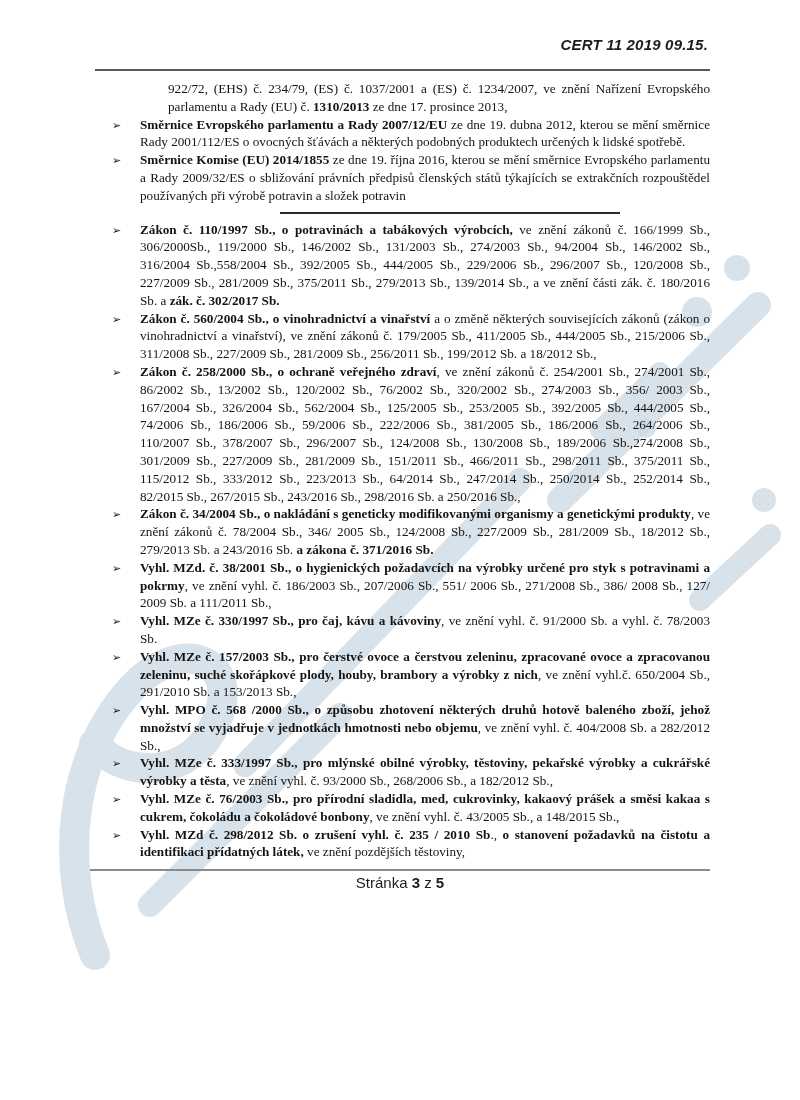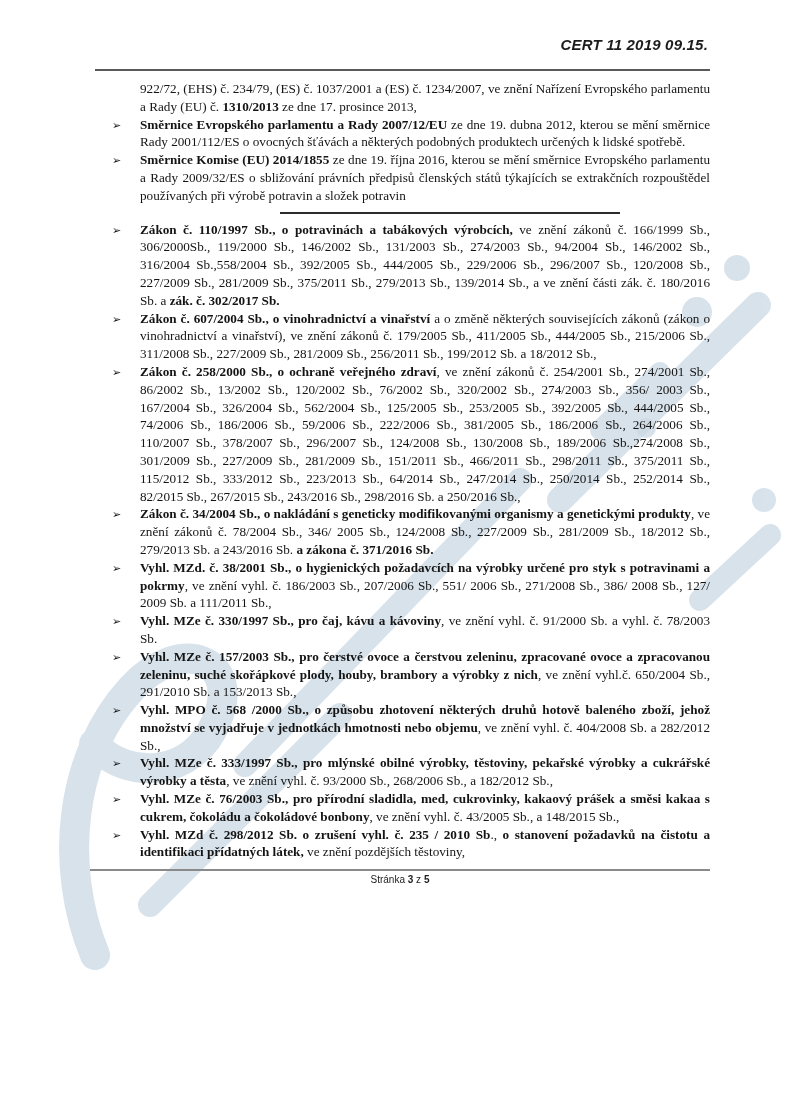--- a/index.html
+++ b/index.html
@@ -15,33 +15,33 @@
     margin:36px 92px 16px 8px;
     text-align:right;
     font-family:"Liberation Sans", sans-serif;
     font-style:italic;font-weight:bold;font-size:15px;color:#1c1c1c;
     letter-spacing:0.2px;
   }
   .rule-top{margin:0 90px 9px 95px;border-top:2px solid #595959;}
   .rule-mid{margin:7px 90px 7px 140px;border-top:2px solid #2b2b2b;}
   .rule-footer{margin:8px 90px 3px 90px;border-top:2px solid #8a8a8a;}
   .content{margin:0 90px 0 140px;font-size:13.2px;line-height:17.8px;}
-  .para{text-align:justify;}
+  .para{text-align:justify;margin-left:28px;}
   .bullet-item{display:flex;margin-left:-28px;}
   .arrow{
     flex:none;width:28px;font-size:11px;line-height:17.8px;
     font-family:"DejaVu Sans", sans-serif;color:#111;
     padding-top:1px;
   }
   .bullet-text{flex:1;text-align:justify;}
   .b{font-weight:bold;}
   .footer{
     text-align:center;
     font-family:"Liberation Sans", sans-serif;
-    font-size:10px;color:#1c1c1c;
+    font-size:15px;color:#1c1c1c;
   }
 </style>
 </head>
 <body>
 
 <div class="page">
 
   <svg class="watermark" width="800" height="1100" viewBox="0 0 800 1100" aria-hidden="true">
     <g stroke="#cbd9e4" fill="none" stroke-linecap="round" opacity="0.75">
       <path d="M 95 955 C 58 865, 70 755, 132 688 C 182 634, 243 660, 216 722 C 194 776, 128 782, 94 744" stroke-width="30"></path>
@@ -81,21 +81,21 @@
 
       <div class="rule-mid"></div>
 
       <div>
           <div class="bullet-item">
             <span class="arrow">➢</span>
             <div class="bullet-text"><span class="b">Zákon č. 110/1997 Sb., o potravinách a tabákových výrobcích,</span><span> ve znění zákonů č. 166/1999 Sb., 306/2000Sb., 119/2000 Sb., 146/2002 Sb., 131/2003 Sb., 274/2003 Sb., 94/2004 Sb., 146/2002 Sb., 316/2004 Sb.,558/2004 Sb., 392/2005 Sb., 444/2005 Sb., 229/2006 Sb., 296/2007 Sb., 120/2008 Sb., 227/2009 Sb., 281/2009 Sb., 375/2011 Sb., 279/2013 Sb., 139/2014 Sb., a ve znění části zák. č. 180/2016 Sb. a </span><span class="b">zák. č. 302/2017 Sb.</span></div>
           </div>
           <div class="bullet-item">
             <span class="arrow">➢</span>
-            <div class="bullet-text"><span class="b">Zákon č. 607/2004 Sb., o vinohradnictví a vinařství</span><span> a o změně některých souvisejících zákonů (zákon o vinohradnictví a vinařství), ve znění zákonů č. 179/2005 Sb., 411/2005 Sb., 444/2005 Sb., 215/2006 Sb., 311/2008 Sb., 227/2009 Sb., 281/2009 Sb., 256/2011 Sb., 199/2012 Sb. a 18/2012 Sb.,</span></div>
+            <div class="bullet-text"><span class="b">Zákon č. 560/2004 Sb., o vinohradnictví a vinařství</span><span> a o změně některých souvisejících zákonů (zákon o vinohradnictví a vinařství), ve znění zákonů č. 179/2005 Sb., 411/2005 Sb., 444/2005 Sb., 215/2006 Sb., 311/2008 Sb., 227/2009 Sb., 281/2009 Sb., 256/2011 Sb., 199/2012 Sb. a 18/2012 Sb.,</span></div>
           </div>
           <div class="bullet-item">
             <span class="arrow">➢</span>
             <div class="bullet-text"><span class="b">Zákon č. 258/2000 Sb., o ochraně veřejného zdraví</span><span>, ve znění zákonů č. 254/2001 Sb., 274/2001 Sb., 86/2002 Sb., 13/2002 Sb., 120/2002 Sb., 76/2002 Sb., 320/2002 Sb., 274/2003 Sb., 356/ 2003 Sb., 167/2004 Sb., 326/2004 Sb., 562/2004 Sb., 125/2005 Sb., 253/2005 Sb., 392/2005 Sb., 444/2005 Sb., 74/2006 Sb., 186/2006 Sb., 59/2006 Sb., 222/2006 Sb., 381/2005 Sb., 186/2006 Sb., 264/2006 Sb., 110/2007 Sb., 378/2007 Sb., 296/2007 Sb., 124/2008 Sb., 130/2008 Sb., 189/2006 Sb.,274/2008 Sb., 301/2009 Sb., 227/2009 Sb., 281/2009 Sb., 151/2011 Sb., 466/2011 Sb., 298/2011 Sb., 375/2011 Sb., 115/2012 Sb., 333/2012 Sb., 223/2013 Sb., 64/2014 Sb., 247/2014 Sb., 250/2014 Sb., 252/2014 Sb., 82/2015 Sb., 267/2015 Sb., 243/2016 Sb., 298/2016 Sb. a 250/2016 Sb.,</span></div>
           </div>
           <div class="bullet-item">
             <span class="arrow">➢</span>
             <div class="bullet-text"><span class="b">Zákon č. 34/2004 Sb., o nakládání s geneticky modifikovanými organismy a genetickými produkty</span><span>, ve znění zákonů č. 78/2004 Sb., 346/ 2005 Sb., 124/2008 Sb., 227/2009 Sb., 281/2009 Sb., 18/2012 Sb., 279/2013 Sb. a 243/2016 Sb. </span><span class="b">a zákona č. 371/2016 Sb.</span></div>
           </div>
           <div class="bullet-item">

